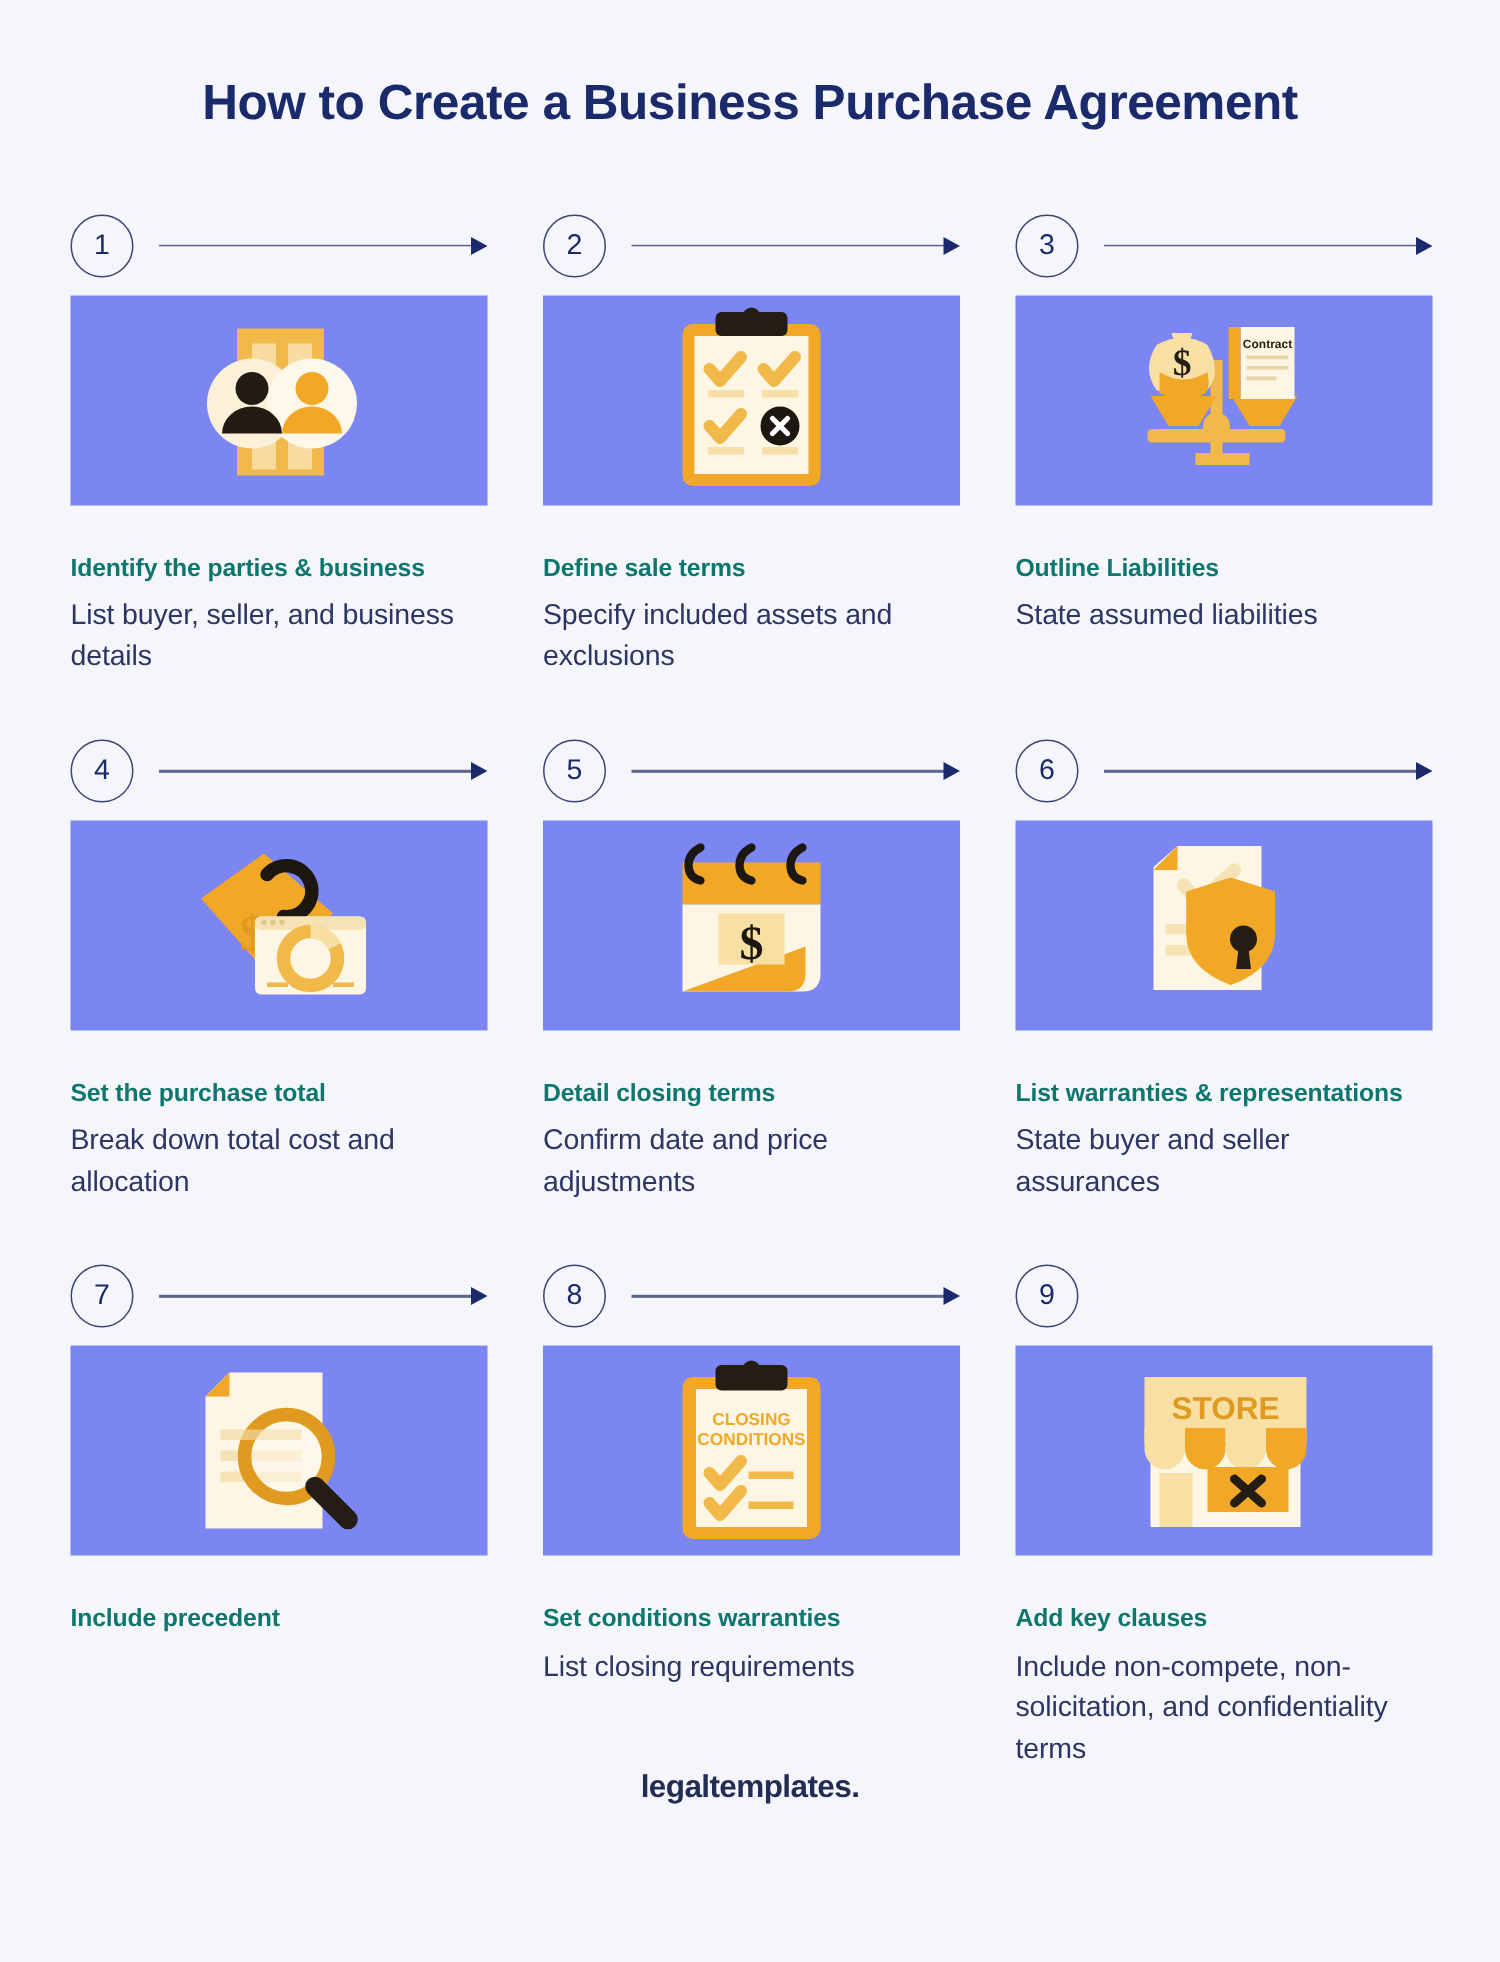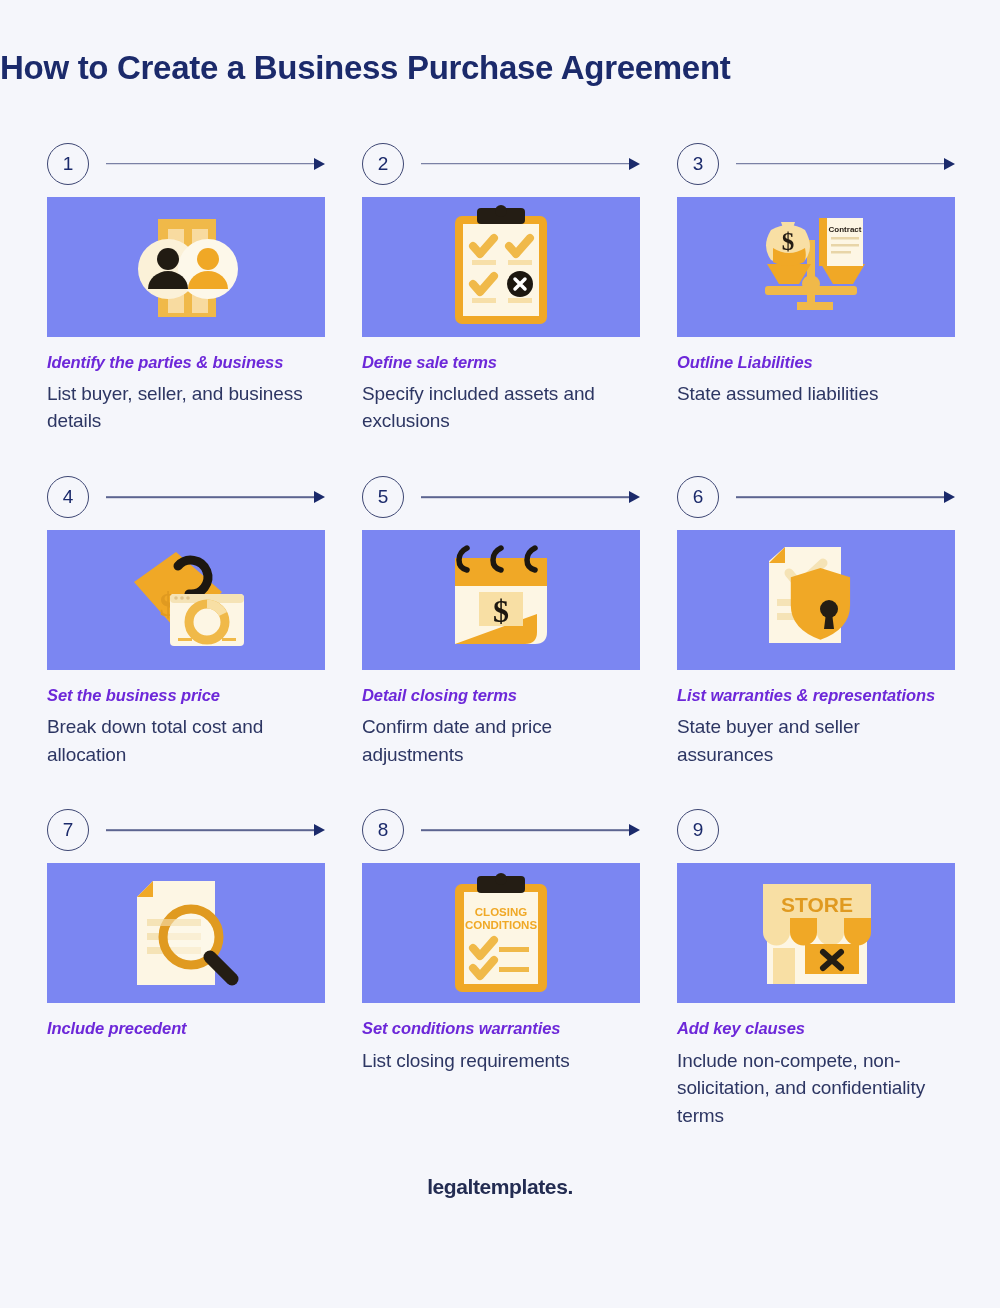--- a/index.html
+++ b/index.html
@@ -13,20 +13,21 @@
 
   .page {
     position: relative;
     width: 1000px;
     height: 1308px;
     background: #f5f6fb;
     overflow: hidden;
   }
 
   .page-title {
+    text-align: center;
     font-size: 33px;
     font-weight: bold;
     color: #1b2a6b;
     letter-spacing: -0.3px;
     padding-top: 48px;
     line-height: 1.2;
   }
 
   .grid {
     display: grid;
@@ -90,37 +91,35 @@
     justify-content: center;
     margin-top: 3px;
     overflow: hidden;
   }
   .illus svg { display: block; }
 
   
   .step-title {
     font-size: 16.5px;
     font-weight: bold;
-    color: #6d28d9;
-    margin-top: 14px;
+    color: #0f766e;
+    margin-top: 31px;
     line-height: 1.35;
     letter-spacing: -0.1px;
-    font-style: italic;
   }
   .step-desc {
     font-size: 19px;
     color: #2d3663;
     margin-top: 7px;
     line-height: 1.45;
     letter-spacing: -0.1px;
   }
 
   .footer {
     text-align: center;
-    margin-top: 46px;
     font-size: 21px;
     font-weight: bold;
     color: #232c52;
     letter-spacing: -0.4px;
   }
 </style>
 </head>
 <body>
 
 <div class="page">
@@ -235,21 +234,21 @@
           <circle cx="60" cy="62" r="1.8" fill="#e0c48c"></circle>
           <circle cx="66" cy="62" r="1.8" fill="#e0c48c"></circle>
           <circle cx="72" cy="62" r="1.8" fill="#e0c48c"></circle>
           <circle cx="91" cy="86" r="18" fill="none" stroke="#f0b949" stroke-width="9"></circle>
           <path d="M91 68 a18 18 0 0 1 16 10" stroke="#f8dfa4" stroke-width="9" fill="none"></path>
           <rect x="62" y="102" width="14" height="3" fill="#f0b949"></rect>
           <rect x="84" y="102" width="14" height="3" fill="#f0b949"></rect>
           <rect x="106" y="102" width="14" height="3" fill="#f0b949"></rect>
         </svg>
       </div>
-      <div class="step-title">Set the business price</div>
+      <div class="step-title">Set the purchase total</div>
       <div class="step-desc">Break down total cost and allocation</div>
     </div>
 
     <div class="step">
       <div class="step-head">
         <div class="step-circle">5</div>
         <div class="arrow-wrap">
           <div class="arrow-line"></div>
             <div class="arrow-head"></div>
         </div>

